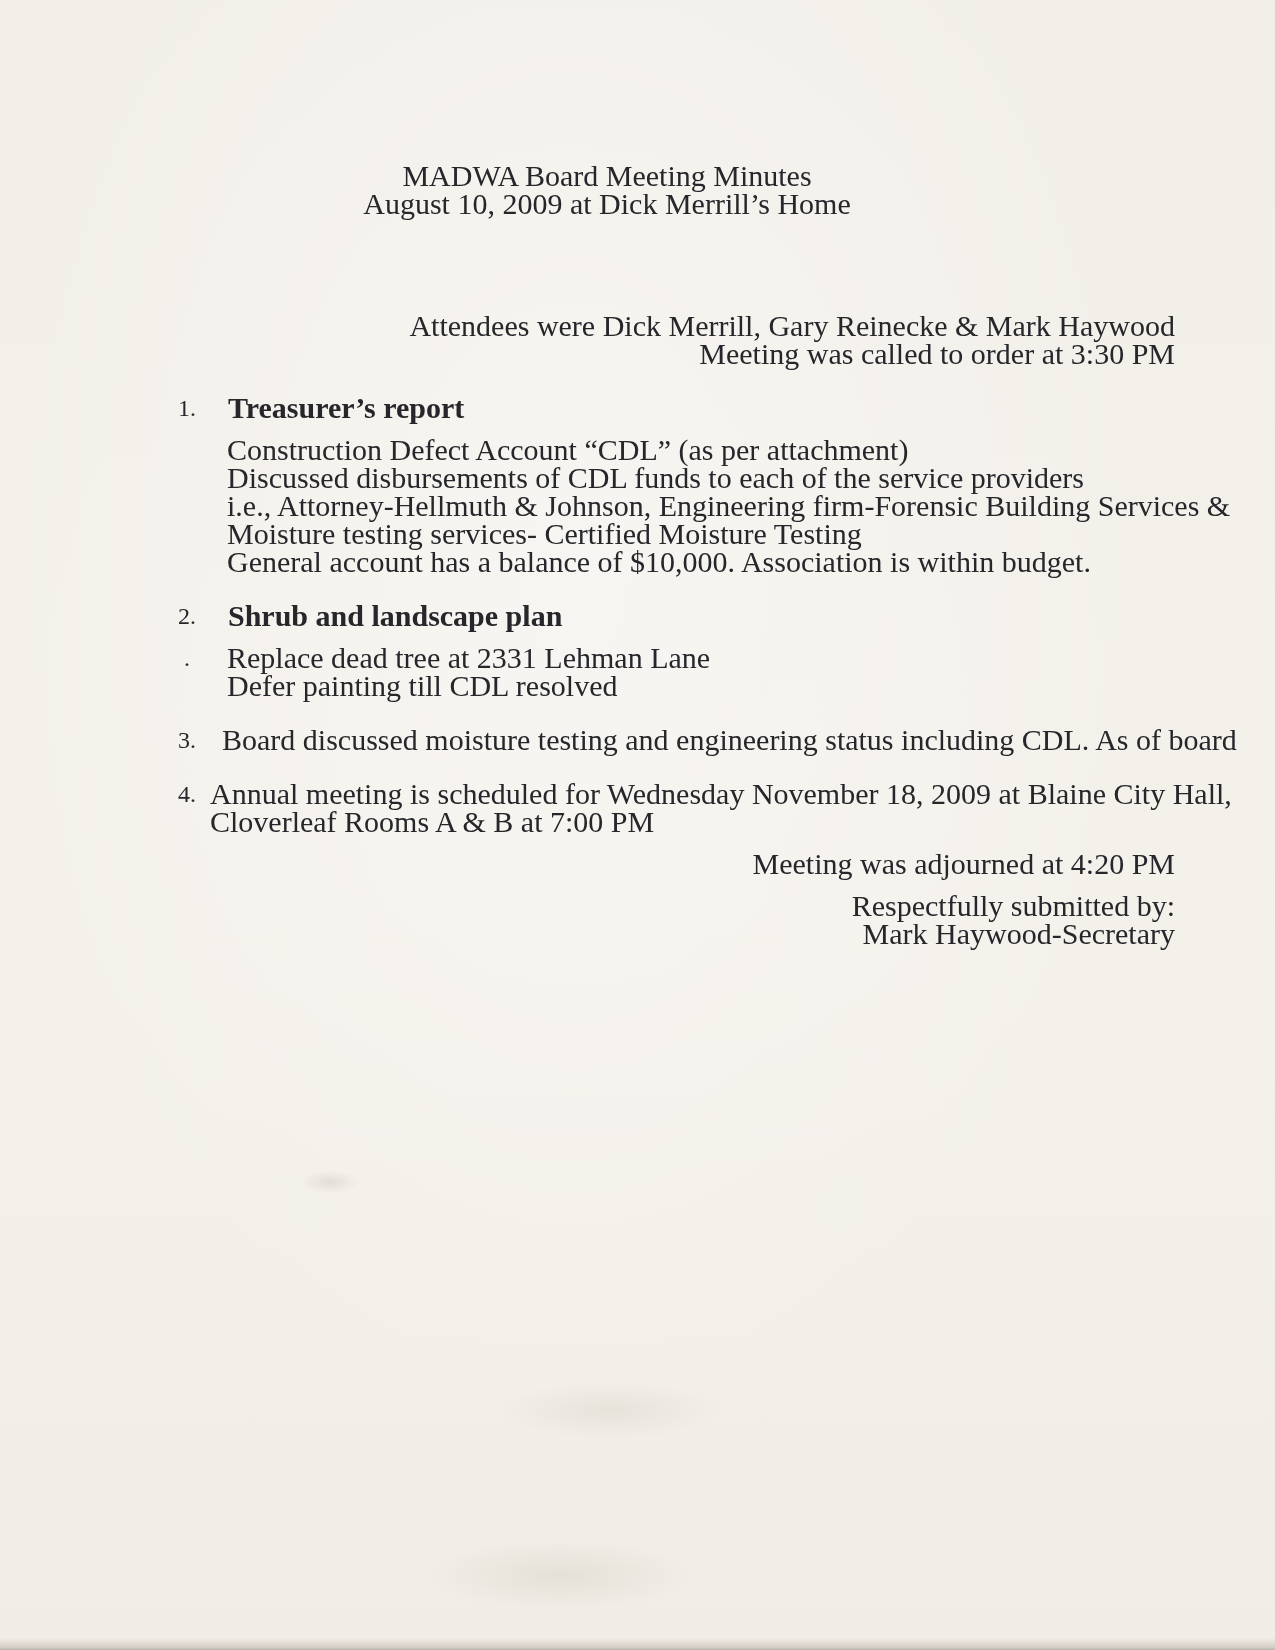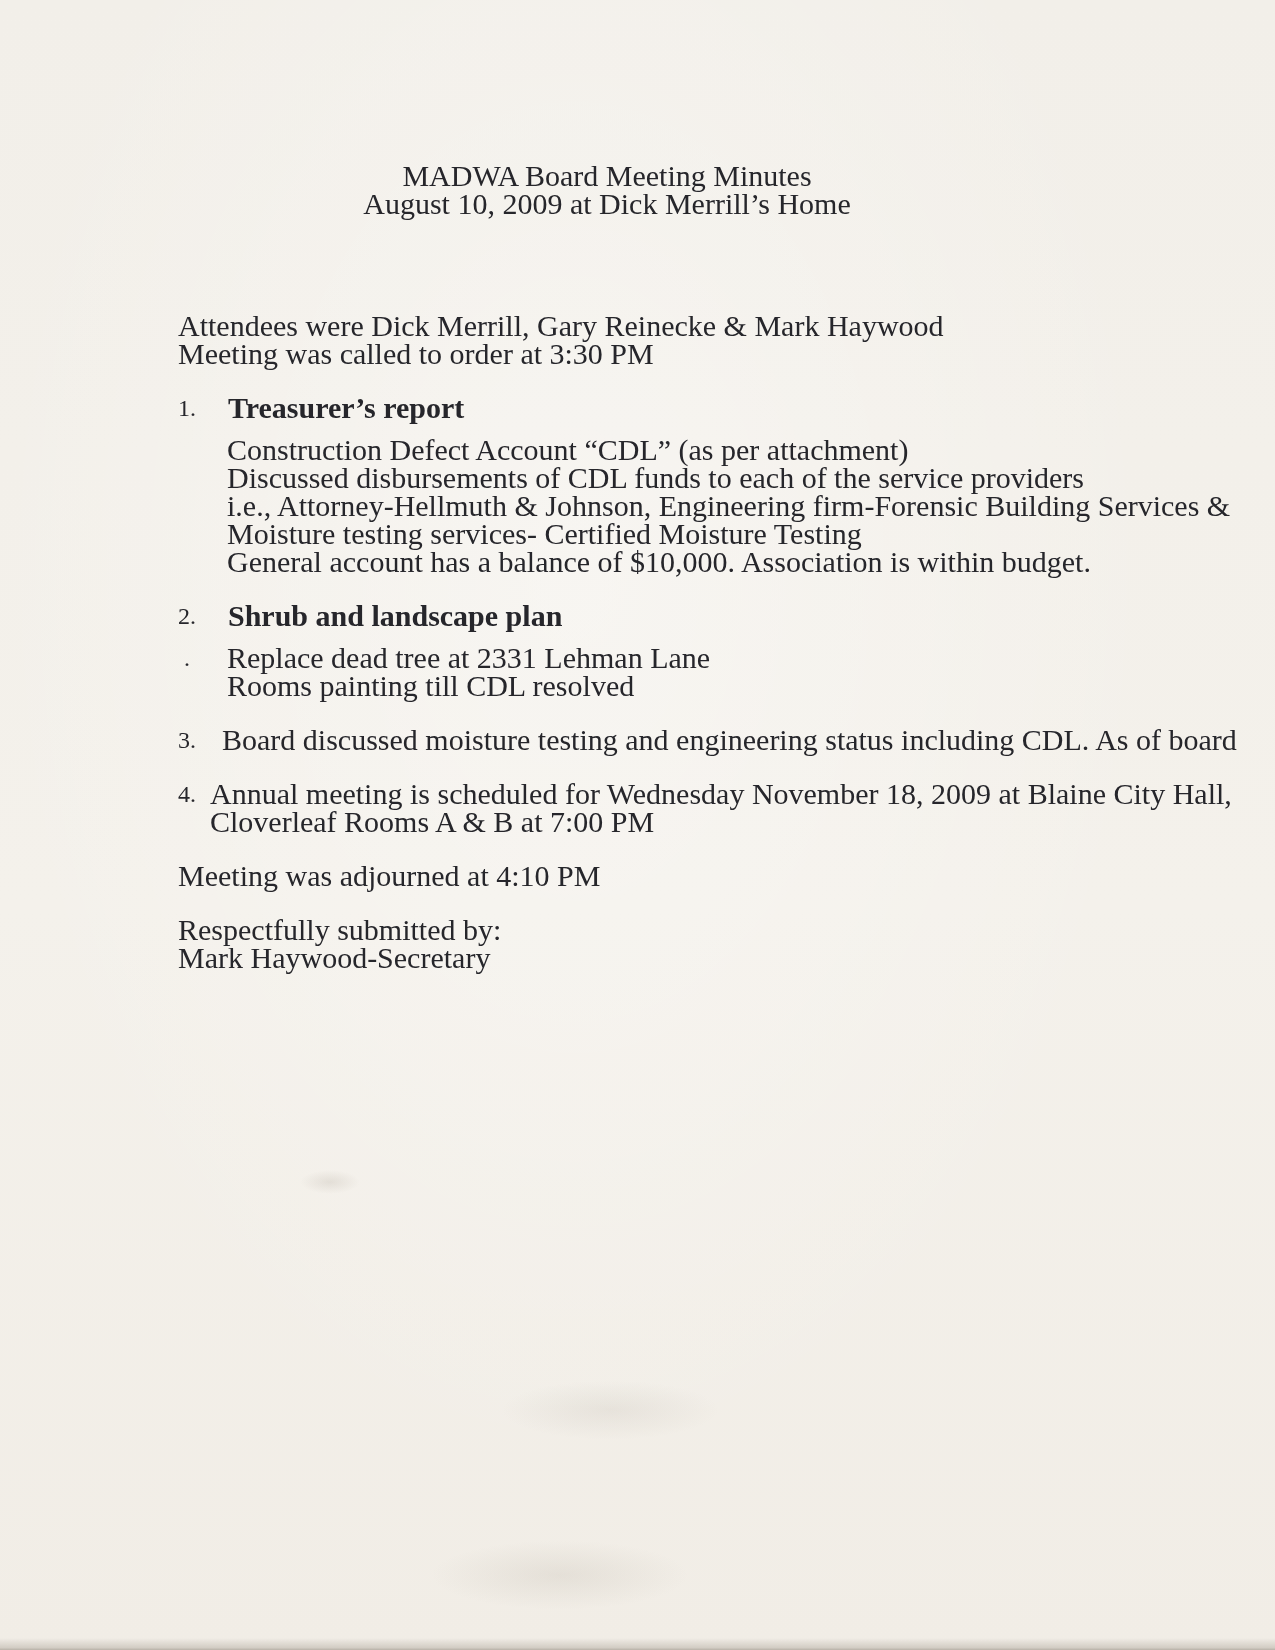--- a/index.html
+++ b/index.html
@@ -46,21 +46,21 @@
   .ln {
     font-size: 30px;
     line-height: 28px;
     white-space: nowrap;
   }
   .title-block {
     width: 858px;
     text-align: center;
     margin-bottom: 94px;
   }
-  .block { margin-top: 26px; }
+  .block { margin-top: 14px; text-align: right; }
   .block:first-child { margin-top: 0; }
   .section {
     position: relative;
     margin-top: 26px;
   }
   .section .num {
     position: absolute;
     left: 0;
     top: 0;
     font-size: 24px;
@@ -111,41 +111,41 @@
       <div class="ln">General account has a balance of $10,000. Association is within budget.</div>
     </div>
   </div>
 
   <div class="section">
     <span class="num ln">2.</span>
     <div class="ln heading">Shrub and landscape plan</div>
     <div class="sec-body">
       <span class="stray-bullet">.</span>
       <div class="ln">Replace dead tree at 2331 Lehman Lane</div>
-      <div class="ln">Rooms painting till CDL resolved</div>
+      <div class="ln">Defer painting till CDL resolved</div>
     </div>
   </div>
 
   <div class="section hang-3">
     <span class="num ln">3.</span>
     <div class="sec-text">
       <div class="ln">Board discussed moisture testing and engineering status including CDL. As of board</div>
     </div>
   </div>
 
   <div class="section hang-4">
     <span class="num ln">4.</span>
     <div class="sec-text">
       <div class="ln">Annual meeting is scheduled for Wednesday November 18, 2009 at Blaine City Hall,</div>
       <div class="ln">Cloverleaf Rooms A &amp; B at 7:00 PM</div>
     </div>
   </div>
 
   <div class="block">
-    <div class="ln">Meeting was adjourned at 4:10 PM</div>
+    <div class="ln">Meeting was adjourned at 4:20 PM</div>
   </div>
 
   <div class="block">
     <div class="ln">Respectfully submitted by:</div>
     <div class="ln">Mark Haywood-Secretary</div>
   </div>
 
   <div class="smudge smudge-1"></div>
   <div class="smudge smudge-2"></div>
   <div class="smudge smudge-3"></div>

